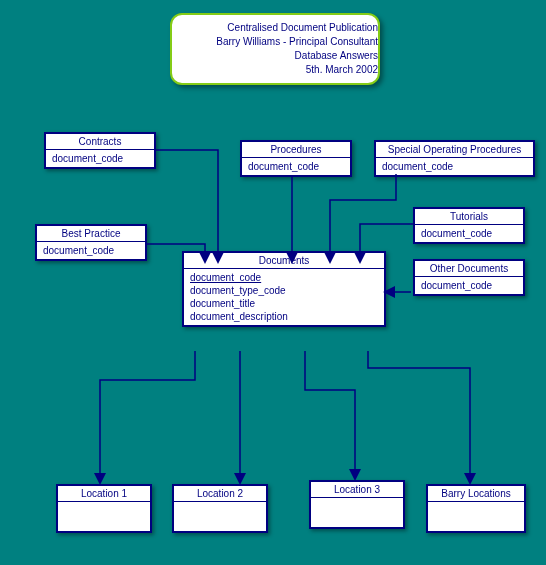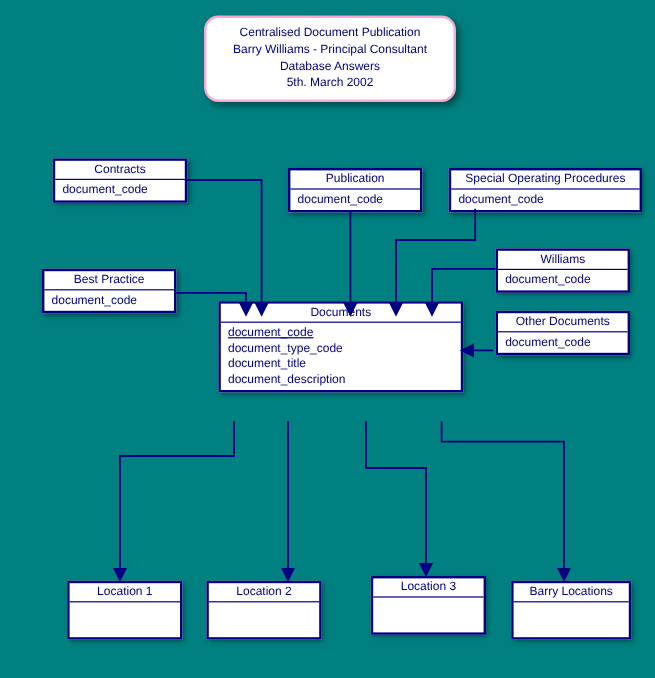--- a/index.html
+++ b/index.html
@@ -1,17 +1,17 @@
 <!DOCTYPE html>
 <html><head>
 <meta charset="utf-8">
 <style>
 body{margin:0;background:#008080;font-family:Arial,sans-serif;font-size:10px;color:#000080}
 .stage{position:relative;width:546px;height:565px}
-.title-box{position:absolute;left:170px;top:13px;width:206px;height:62px;background:#fff;border:2px solid #f9a8d4;border-radius:12px;text-align:center;padding-top:6px;line-height:14px;box-shadow:3px 3px 5px rgba(0,0,0,0.4)}
+.title-box{position:absolute;left:170px;top:13px;width:206px;height:62px;background:#fff;border:2px solid #84cc16;border-radius:12px;text-align:right;padding-top:6px;line-height:14px;box-shadow:3px 3px 5px rgba(0,0,0,0.4)}
 .ent{position:absolute;background:#fff;border:2px solid #000080;box-shadow:2px 2px 4px rgba(0,0,0,0.4)}
 .ent .hdr{text-align:center;border-bottom:1px solid #000080;padding:2px 4px;font-weight:normal}
 .ent .body{padding:2px 6px;line-height:13px}
 .pk{text-decoration:underline}
 svg{position:absolute;left:0;top:0;pointer-events:none}
 </style>
 </head>
 <body>
 
 <div class="stage">
@@ -23,42 +23,42 @@
   </div>
 
   <div class="ent" style="left:44px;top:132px;width:108px">
     <div class="hdr">Contracts</div>
     <div class="body">
         <div>document_code</div>
       </div>
   </div>
 
   <div class="ent" style="left:240px;top:140px;width:108px">
-    <div class="hdr">Publication</div>
+    <div class="hdr">Procedures</div>
     <div class="body">
         <div>document_code</div>
       </div>
   </div>
 
   <div class="ent" style="left:374px;top:140px;width:157px">
     <div class="hdr">Special Operating Procedures</div>
     <div class="body">
         <div>document_code</div>
       </div>
   </div>
 
   <div class="ent" style="left:35px;top:224px;width:108px">
     <div class="hdr">Best Practice</div>
     <div class="body">
         <div>document_code</div>
       </div>
   </div>
 
   <div class="ent" style="left:413px;top:207px;width:108px">
-    <div class="hdr">Williams</div>
+    <div class="hdr">Tutorials</div>
     <div class="body">
         <div>document_code</div>
       </div>
   </div>
 
   <div class="ent" style="left:413px;top:259px;width:108px">
     <div class="hdr">Other Documents</div>
     <div class="body">
         <div>document_code</div>
       </div>

